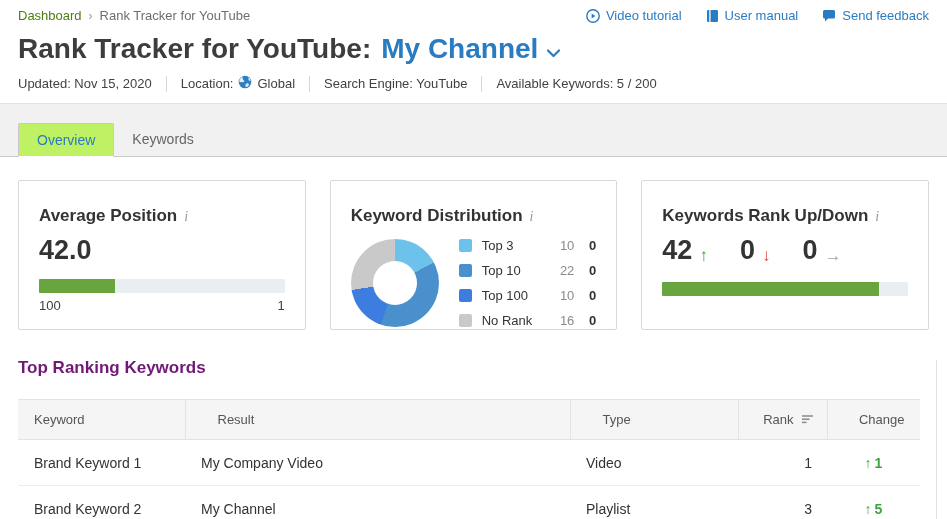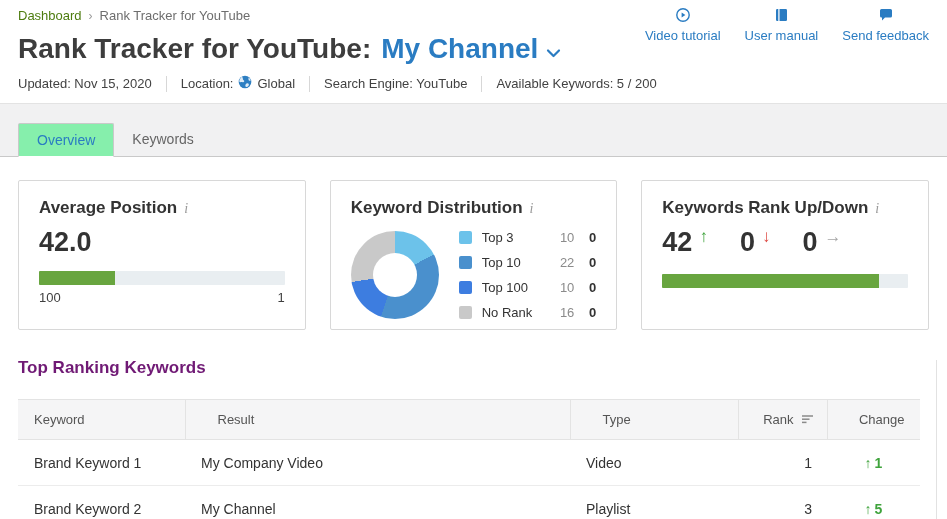--- a/index.html
+++ b/index.html
@@ -10,58 +10,58 @@
     color:#333;
   }
   a { text-decoration:none; cursor:pointer; }
 
   
   .header { position:relative; height:104px; background:#fff; border-bottom:1px solid #e3e3e3; }
   .crumb { position:absolute; top:8px; left:18px; font-size:13px; color:#6e6e6e; display:flex; align-items:center; gap:7px; }
   .crumb a { color:#4d7c0f; }
   .crumb .sep { color:#9a9a9a; font-size:12px; }
   .header-links { position:absolute; top:8px; right:18px; display:flex; gap:24px; font-size:13px; }
-  .hlink { display:flex; align-items:center; gap:6px; color:#2a7cc2;flex-direction:column; }
+  .hlink { display:flex; align-items:center; gap:6px; color:#2a7cc2; }
   .hlink svg { display:block; }
   .page-title { position:absolute; top:33px; left:18px; font-size:28px; font-weight:700; color:#3d3d3d; display:flex; align-items:center; gap:10px; white-space:nowrap; }
   .channel-picker { color:#2a7cc2; display:flex; align-items:center; gap:8px; font-weight:700; }
   .meta { position:absolute; top:75px; left:18px; display:flex; align-items:center; font-size:13px; color:#424242; }
   .meta .vsep { width:1px; height:16px; background:#d7d7d7; margin:0 14px; }
   .meta .with-icon { display:flex; align-items:center; gap:5px; }
 
   
   .tabbar { height:53px; background:#f1f1f2; border-bottom:1px solid #c9c9c9; display:flex; align-items:flex-end; padding-left:18px; position:relative; }
   .tab { height:34px; line-height:33px; padding:0 18px; font-size:14px; color:#666; margin-bottom:-1px; cursor:pointer; }
-  .tab.active { background:#86efac; border:1px solid #c9c9c9; border-bottom:1px solid #fff; border-radius:2px 2px 0 0; color:#2a7cc2; }
+  .tab.active { background:#bef264; border:1px solid #c9c9c9; border-bottom:1px solid #fff; border-radius:2px 2px 0 0; color:#2a7cc2; }
 
   
   .main { padding:23px 18px 0 18px; background:#fff; }
   .cards { display:flex; gap:24px; }
-  .card { flex:1; height:150px; border:1px solid #d8d8d8; border-radius:2px; background:#fff; padding:17px 20px; }
+  .card { flex:1; height:150px; border:1px solid #d8d8d8; border-radius:2px; background:#fff; padding:25px 20px; }
   .card-title { font-size:17px; font-weight:700; color:#333; display:flex; align-items:baseline; gap:7px; }
   .info-i { font-family:"Liberation Serif","DejaVu Serif",serif; font-style:italic; font-weight:400; font-size:14px; color:#9a9a9a; cursor:pointer; }
   .big-value { font-size:27px; font-weight:700; color:#333; margin-top:9px; }
   .bar-track { height:14px; background:#e9eef1; border-radius:1px; overflow:hidden; margin-top:13px; }
   .bar-fill { height:100%; background:#68a53f; }
   .scale-row { display:flex; justify-content:space-between; font-size:13px; color:#3f3f3f; margin-top:5px; }
 
   
   .kd-body { display:flex; align-items:center; margin-top:10px; }
   .donut { width:88px; height:88px; border-radius:50%; position:relative; flex:none; }
   .donut::after { content:""; position:absolute; left:22px; top:22px; width:44px; height:44px; border-radius:50%; background:#fff; }
   .legend { flex:1; margin-left:20px; display:flex; flex-direction:column; gap:6px; }
   .legend-row { display:flex; align-items:center; font-size:13px; height:19px; }
   .legend-swatch { width:13px; height:13px; border-radius:2px; margin-right:10px; flex:none; }
   .legend-label { flex:1; color:#333; }
   .legend-count { width:26px; text-align:right; color:#8b8b8b; }
   .legend-change { width:22px; text-align:right; color:#333; font-weight:700; }
 
   
   .updown-row { display:flex; align-items:baseline; gap:32px; margin-top:9px; }
-  .ud-group { display:flex; align-items:flex-start; gap:7px; }
+  .ud-group { display:flex; align-items:flex-end; gap:7px; }
   .ud-value { font-size:27px; font-weight:700; color:#333; }
   .ud-arrow { font-size:17px; font-weight:700; }
   .arrow-up { color:#3fa33c; }
   .arrow-down { color:#dd4740; }
   .arrow-same { color:#a5a5a5; }
 
   
   .section-title { font-size:17px; font-weight:700; color:#701a75; margin:28px 0 21px 0; }
   table { border-collapse:collapse; width:902px; table-layout:fixed; }
   thead th {

